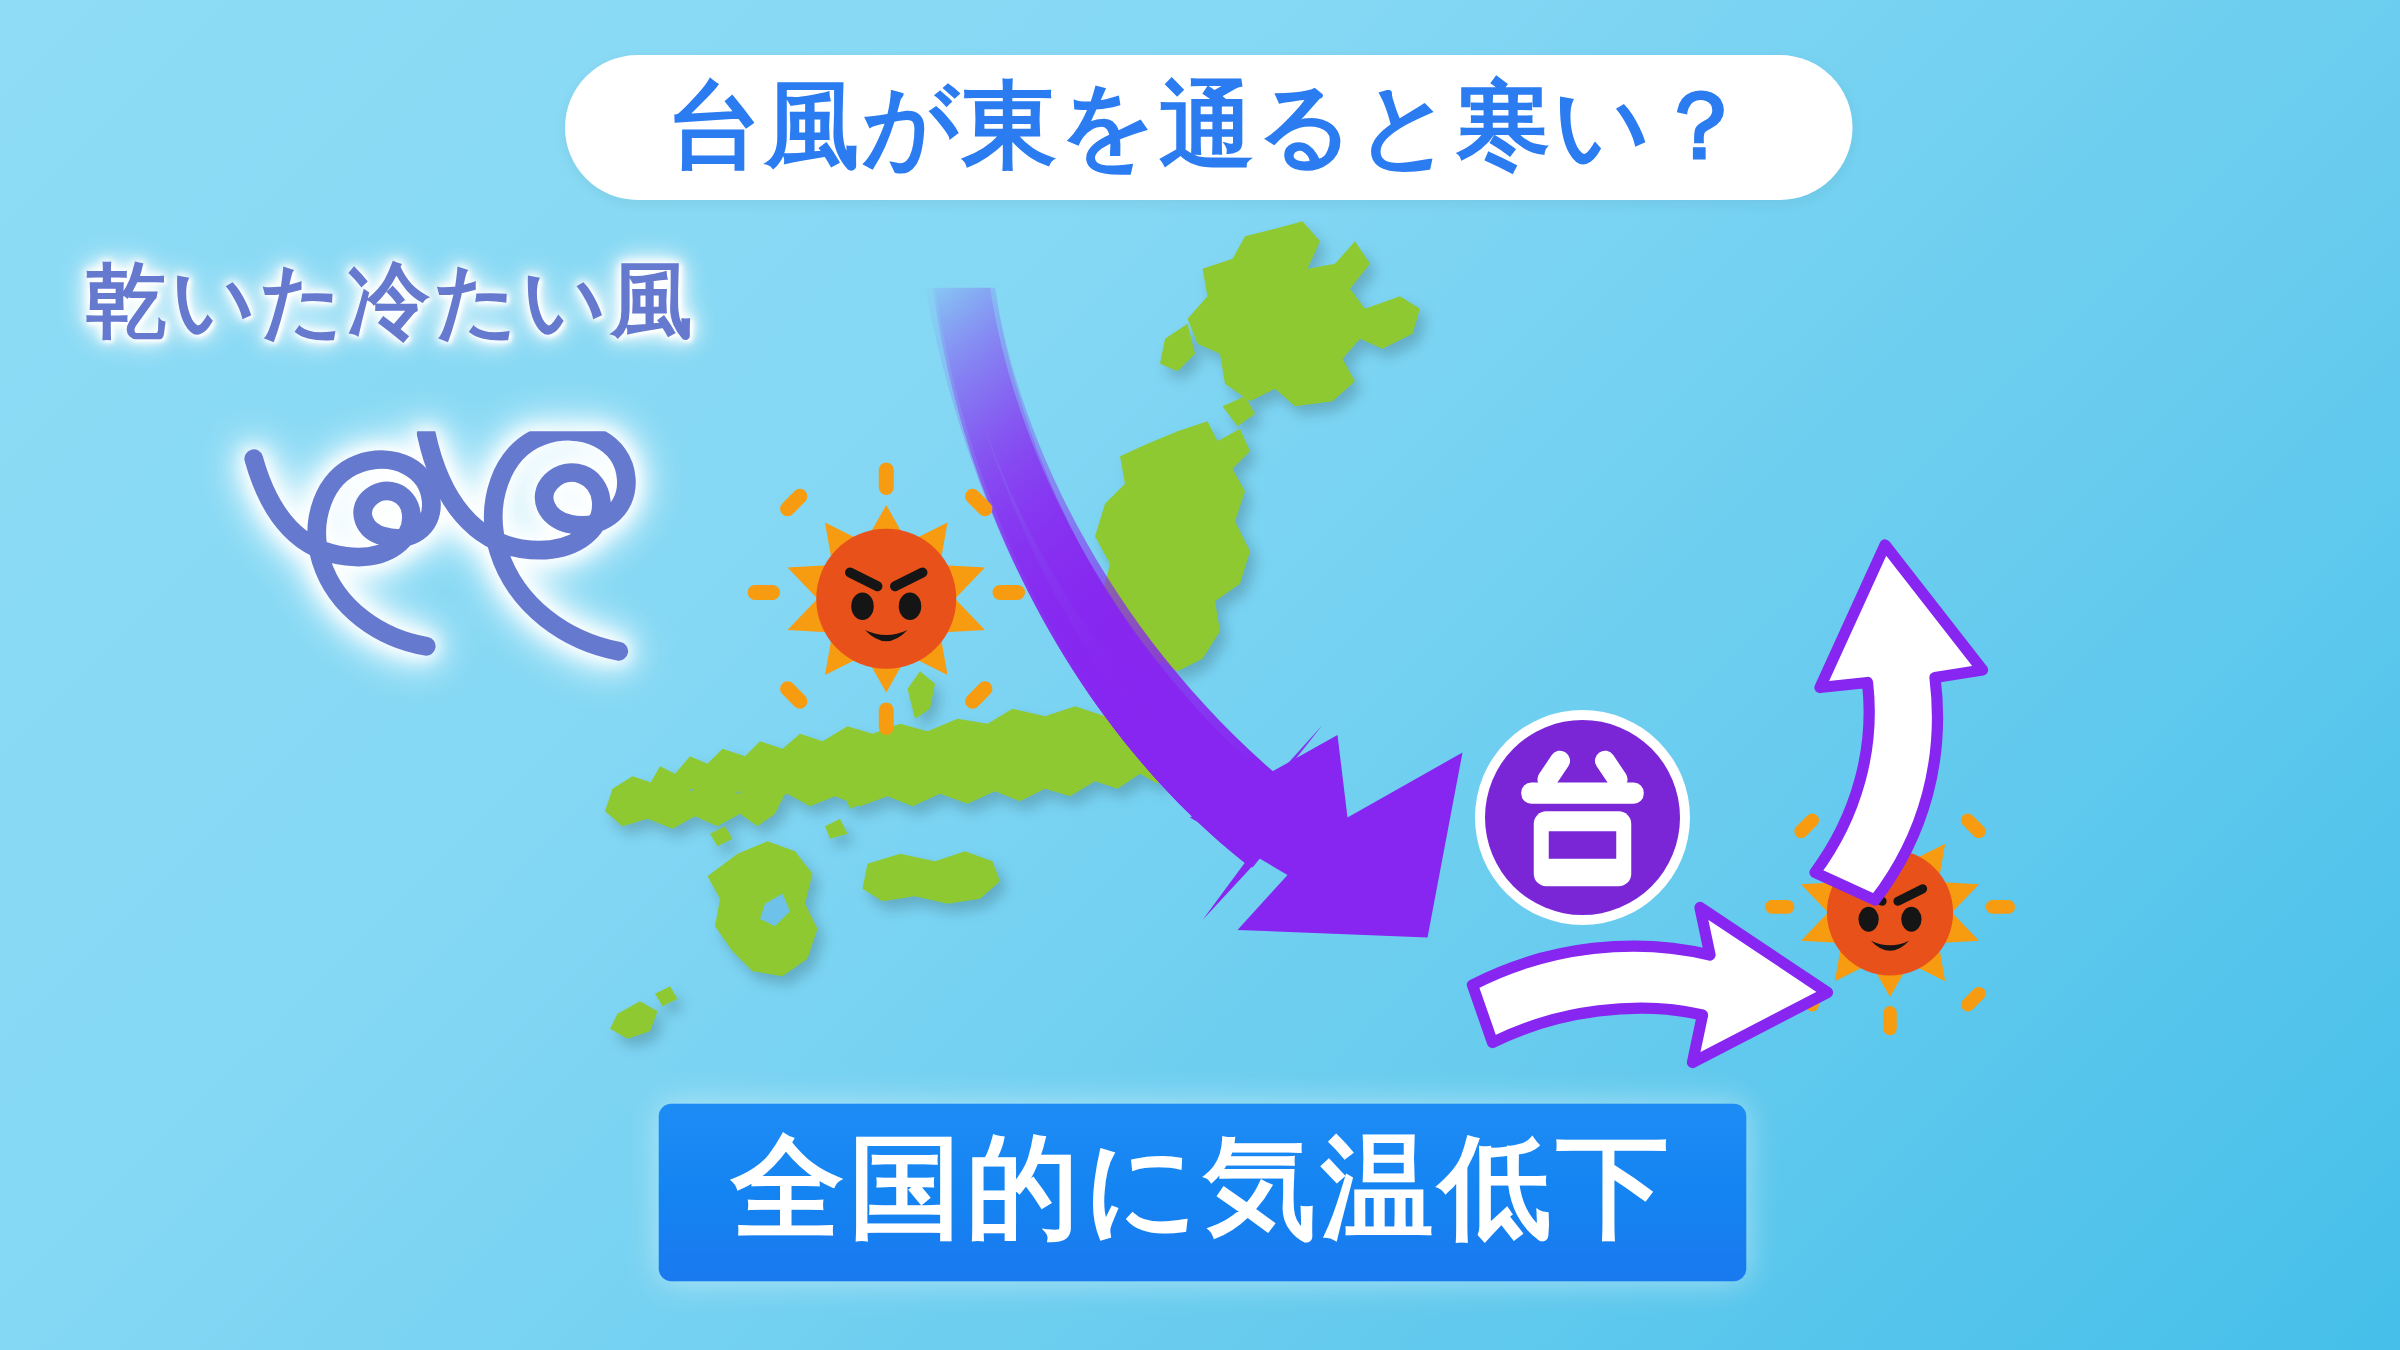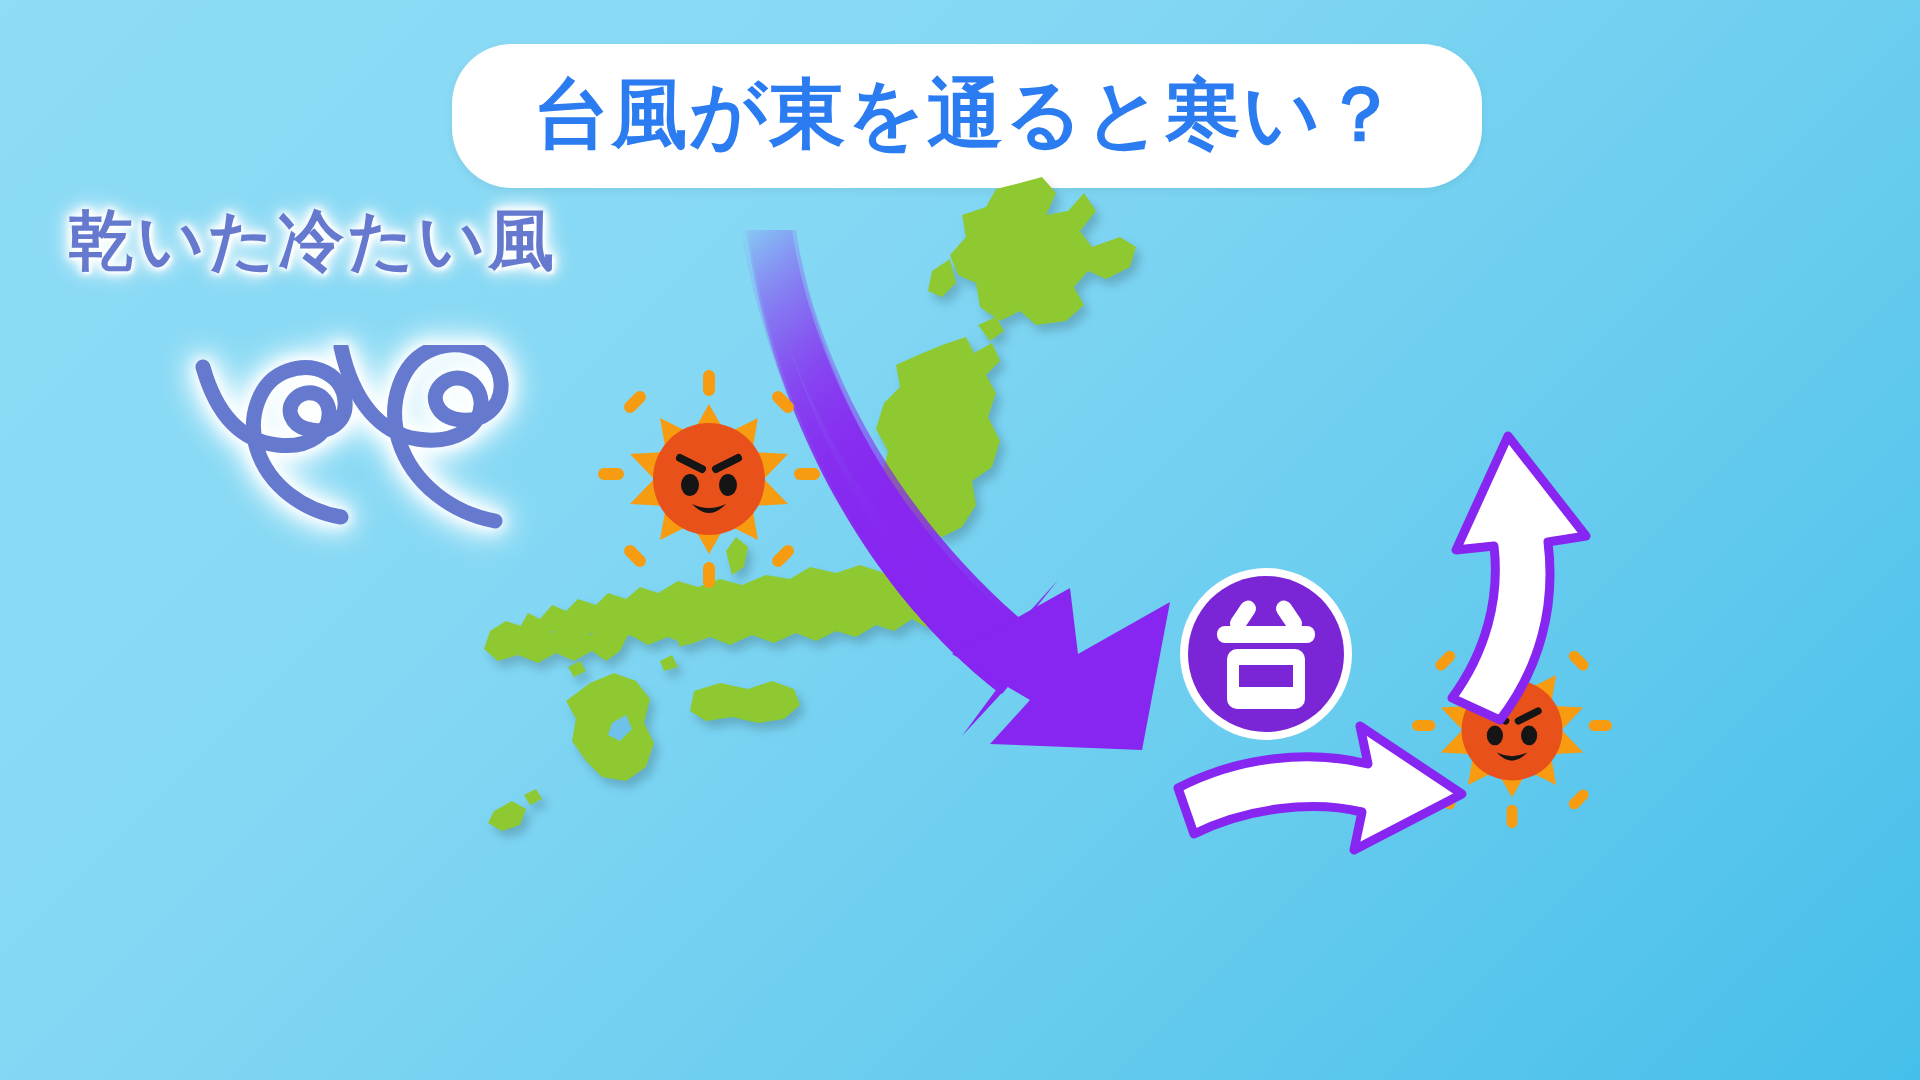--- a/index.html
+++ b/index.html
@@ -15,21 +15,21 @@
     font-family: "DejaVu Sans", "Liberation Sans", sans-serif;
     background: linear-gradient(135deg, #8edcf6 0%, #85d8f4 35%, #66cbee 70%, #45bfea 100%);
   }
 
   
   #title-pill {
     position: absolute;
     left: 452px;
     top: 44px;
     width: 1030px;
-    height: 144px;
+    height: 116px;
     background: #ffffff;
     border-radius: 60px;
     display: flex;
     align-items: center;
     justify-content: center;
     box-shadow: 0 3px 10px rgba(0,0,0,0.06);
   }
   #title-text {
     color: #2b7cf0;
     font-size: 76px;
@@ -314,14 +314,17 @@
   <svg id="arrow-right" viewBox="0 0 300 140">
     <path d="M8 68
              C 70 36, 140 30, 198 44
              L 190 6
              L 292 74
              L 184 130
              L 192 92
              C 142 80, 76 88, 24 114 Z" fill="#ffffff" stroke="#8726f0" stroke-width="9" stroke-linejoin="round"></path>
   </svg>
 
+  <div id="bottom-banner">
+    <div id="bottom-banner-text">全国的に気温低下</div>
+  </div>
 
 </div>
 
 </body></html>

